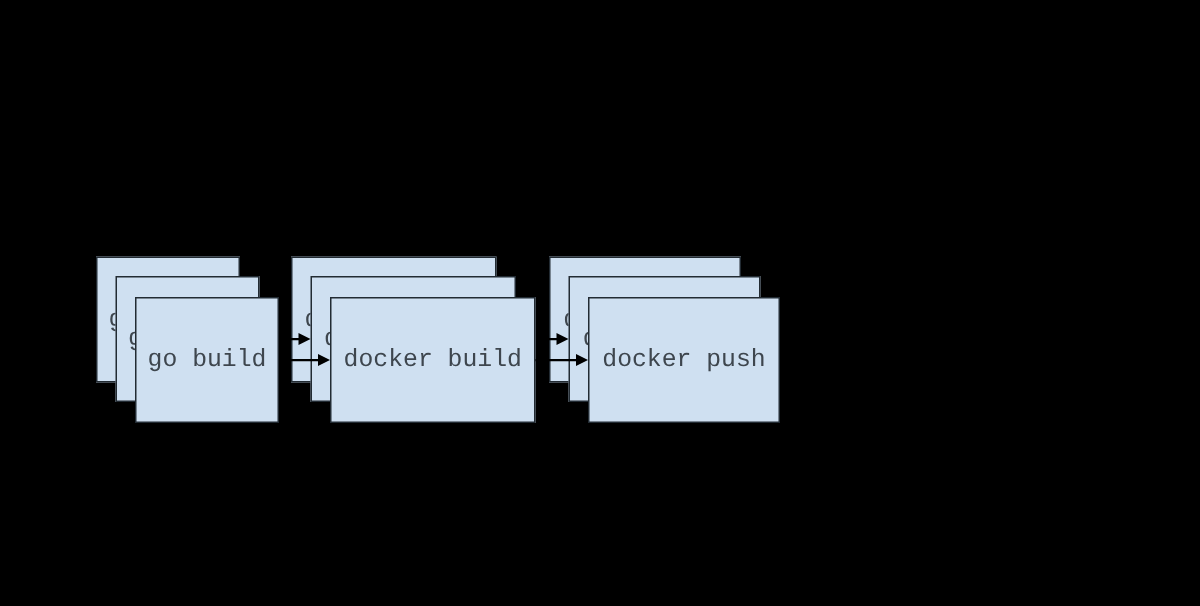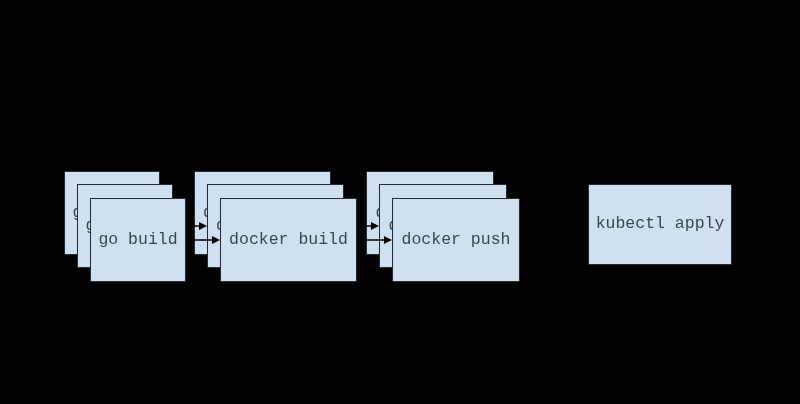--- a/index.html
+++ b/index.html
@@ -103,17 +103,14 @@
     <g>
       <line x1="186" y1="240" x2="213" y2="240"></line>
       <polygon points="220,240 212,236 212,244"></polygon>
     </g>
     <g>
       <line x1="357" y1="240" x2="385" y2="240"></line>
       <polygon points="392,240 384,236 384,244"></polygon>
     </g>
   </svg>
 
-  <div class="card" style="left:588px;top:184px;width:144px;height:81px;z-index:10">
-    <span class="card-label">kubectl apply</span>
-  </div>
 
 </div>
 
 </body></html>

